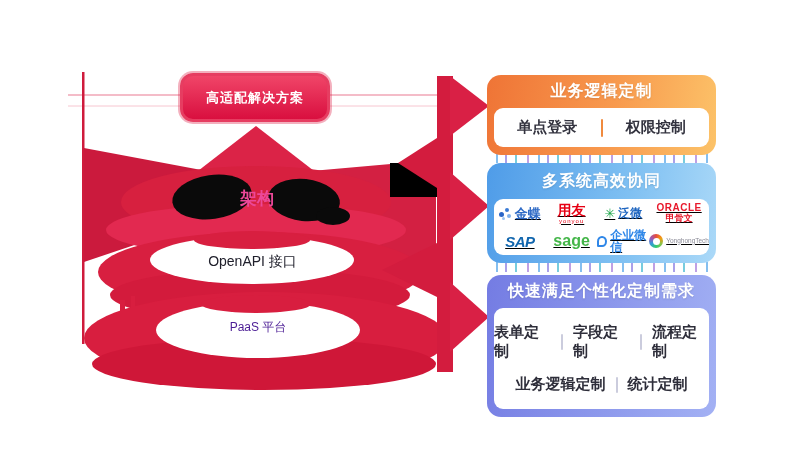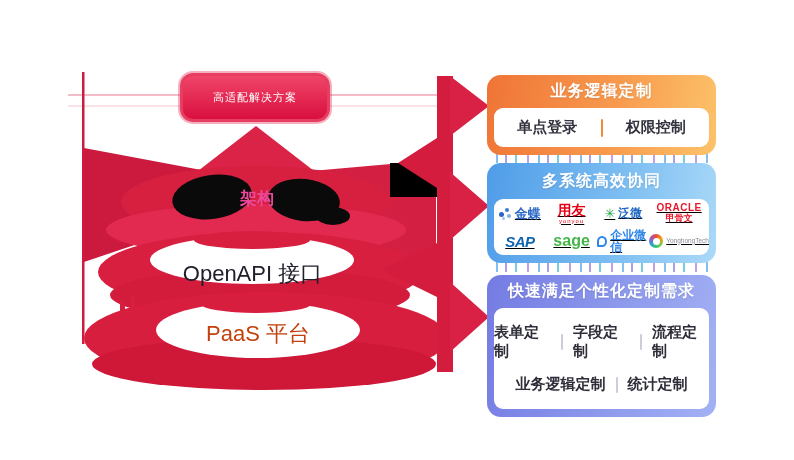--- a/index.html
+++ b/index.html
@@ -6,25 +6,25 @@
   .canvas{position:relative;width:794px;height:460px;background:#fff;overflow:hidden;
           font-family:"Liberation Sans","DejaVu Sans",sans-serif;}
   svg.shapes{position:absolute;left:0;top:0;}
 
   
   .badge{position:absolute;left:180px;top:73px;width:150px;height:49px;box-sizing:border-box;
          border:3px solid #e63d61;border-radius:13px;
          background:linear-gradient(180deg,#f04568 0%,#d90f3f 100%);
          box-shadow:0 0 0 2px rgba(220,30,70,.35);
          display:flex;align-items:center;justify-content:center;}
-  .badge span{color:#fff;font-size:11px;font-weight:normal;letter-spacing:1px;}
+  .badge span{color:#fff;font-size:13px;font-weight:bold;letter-spacing:1px;}
   .layer-label{position:absolute;text-align:center;}
   .l1{left:197px;top:187px;width:120px;font-size:17px;font-weight:bold;color:#ec4899;z-index:5;}
-  .l2{left:150px;top:259px;width:205px;font-size:22px;font-weight:500;color:#20202c;z-index:5;}
-  .l3{left:153px;top:319px;width:210px;font-size:22px;font-weight:500;color:#c2410c;z-index:5;}
+  .l2{left:150px;top:253px;width:205px;font-size:14px;font-weight:500;color:#20202c;z-index:5;}
+  .l3{left:153px;top:319px;width:210px;font-size:12px;font-weight:500;color:#4c1d95;z-index:5;}
 
   
   .ticks{position:absolute;height:10px;width:212px;left:496px;opacity:.85;
     background:repeating-linear-gradient(90deg,#6fb3ec 0 2px,transparent 2px 9px,
        #9b8fe6 9px 11px,transparent 11px 19px,#5fc3d8 19px 21px,transparent 21px 31px,
        #b48fe0 31px 33px,transparent 33px 42px);}
   .t1{top:153px;} .t2{top:262px;} .t3{top:378px;}
 
   
   .card{position:absolute;left:487px;width:229px;border-radius:14px;box-sizing:border-box;z-index:4;}

